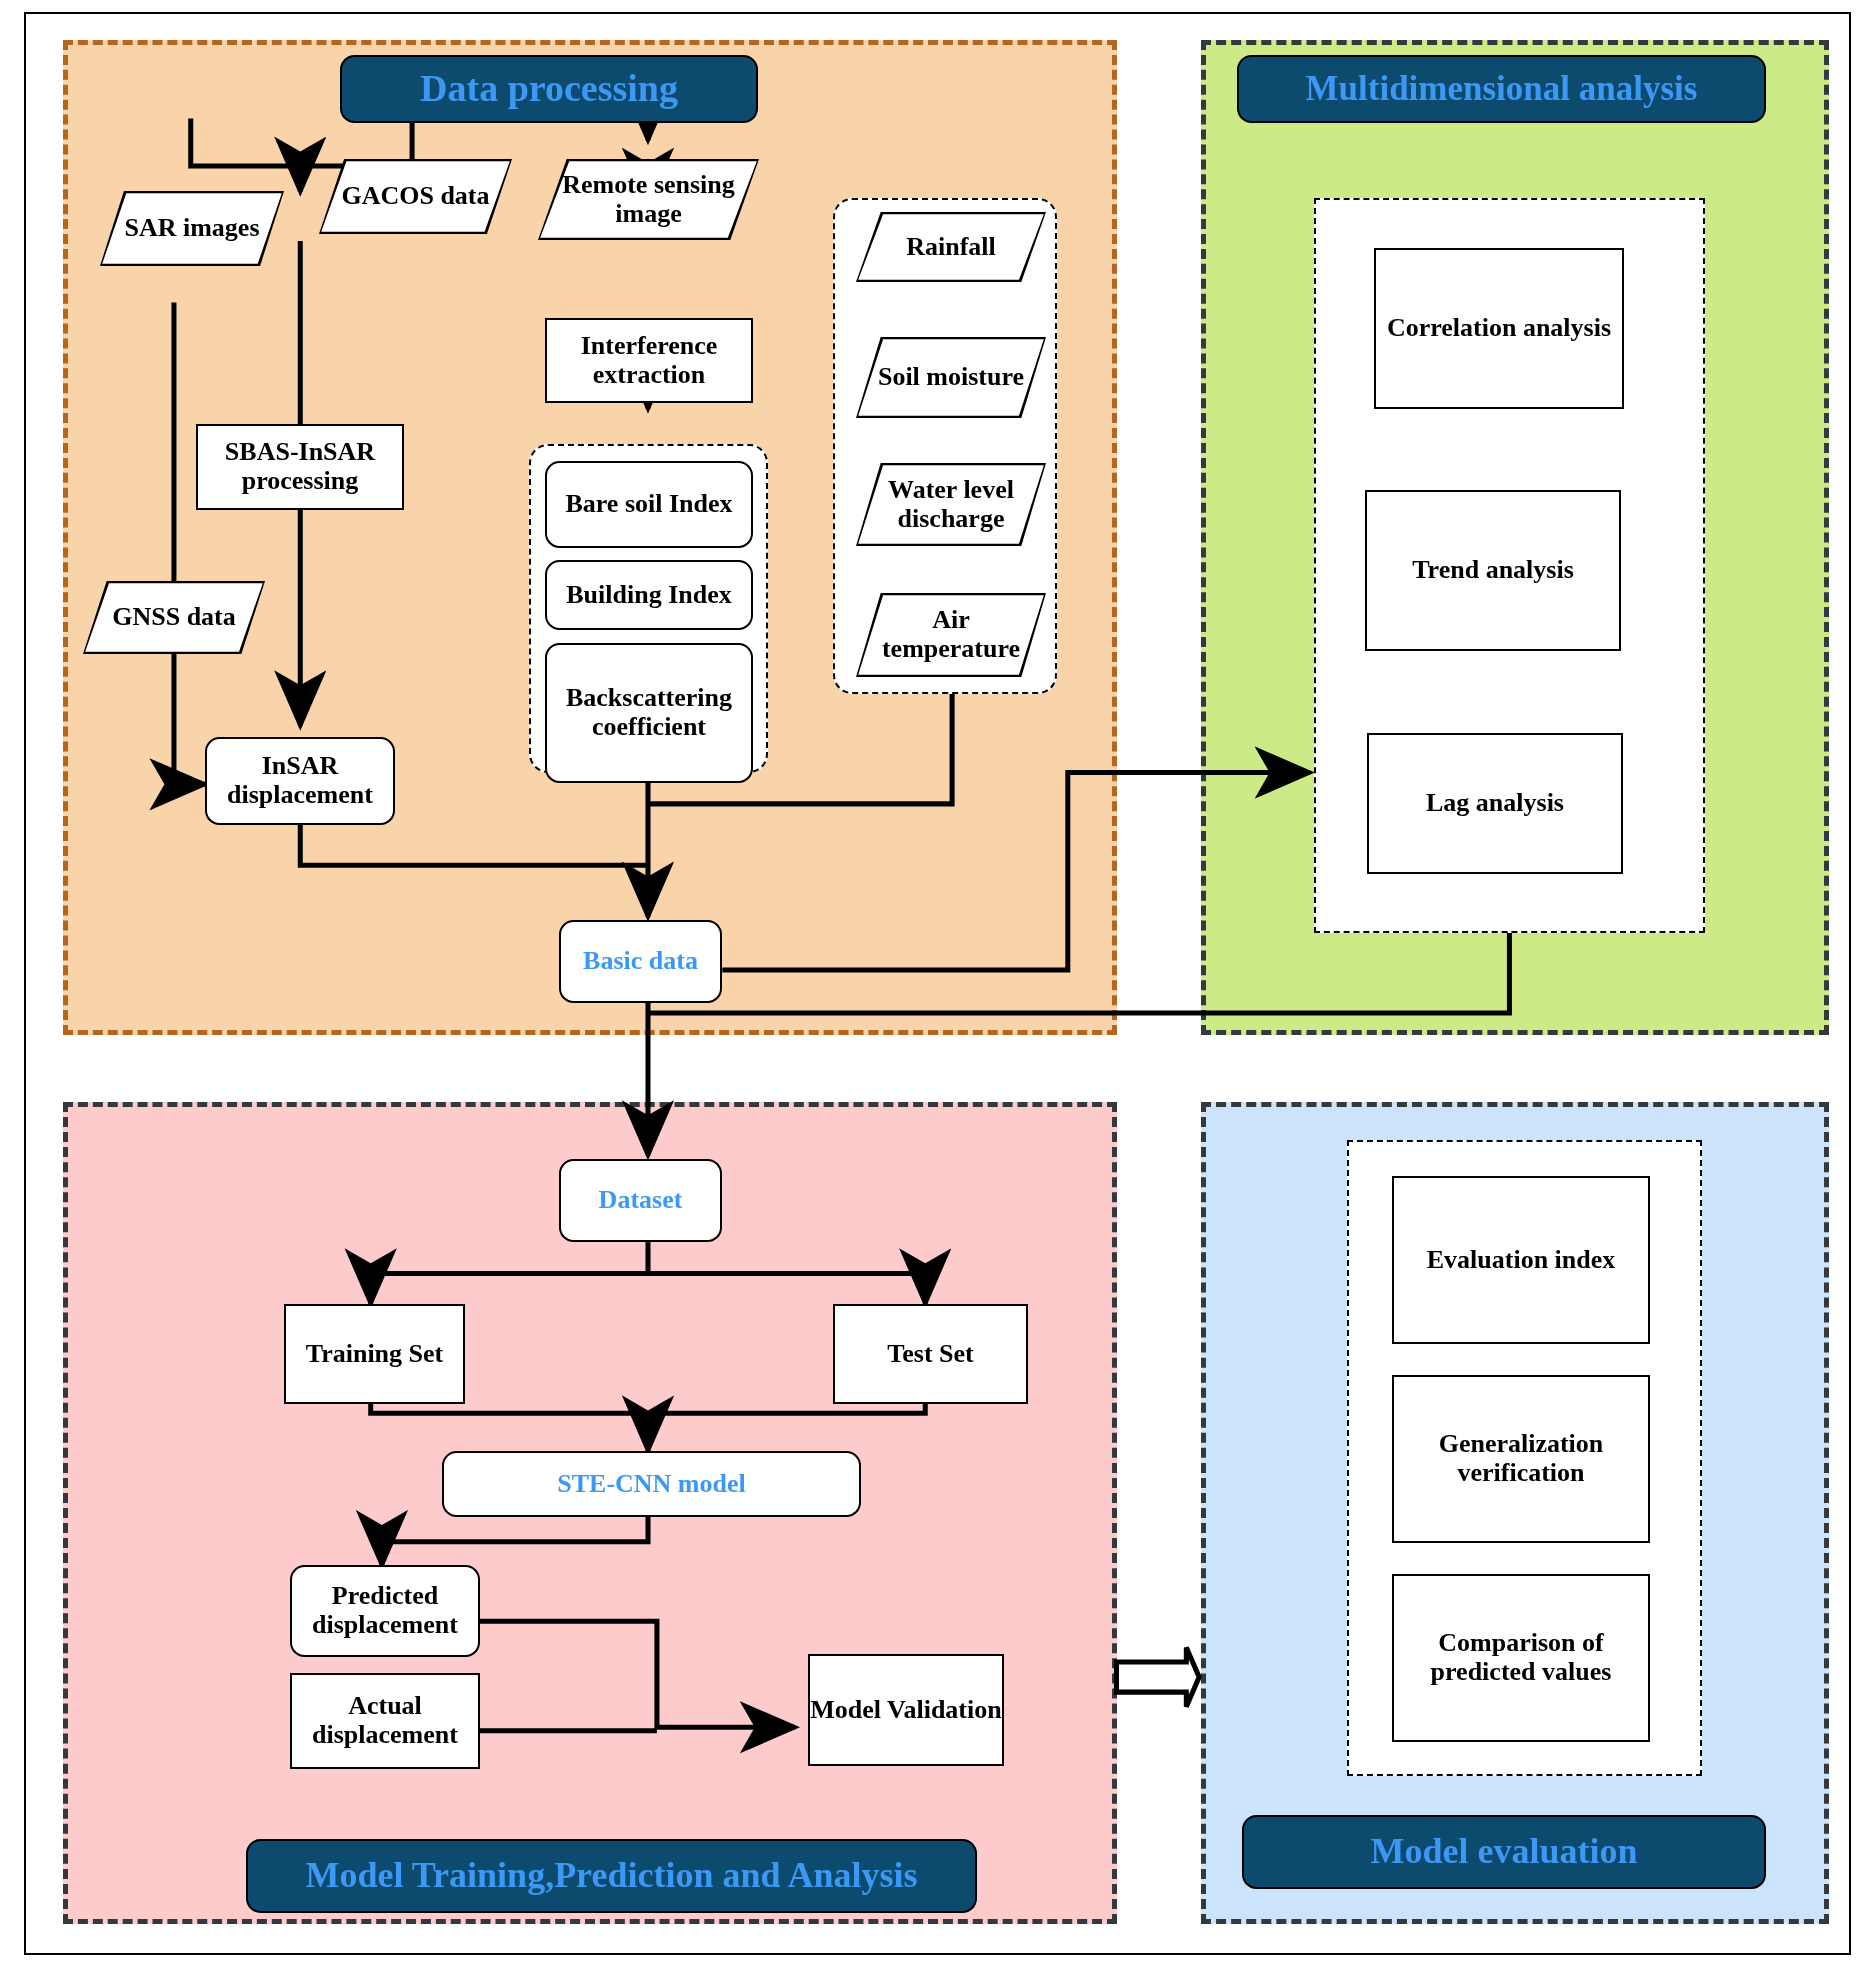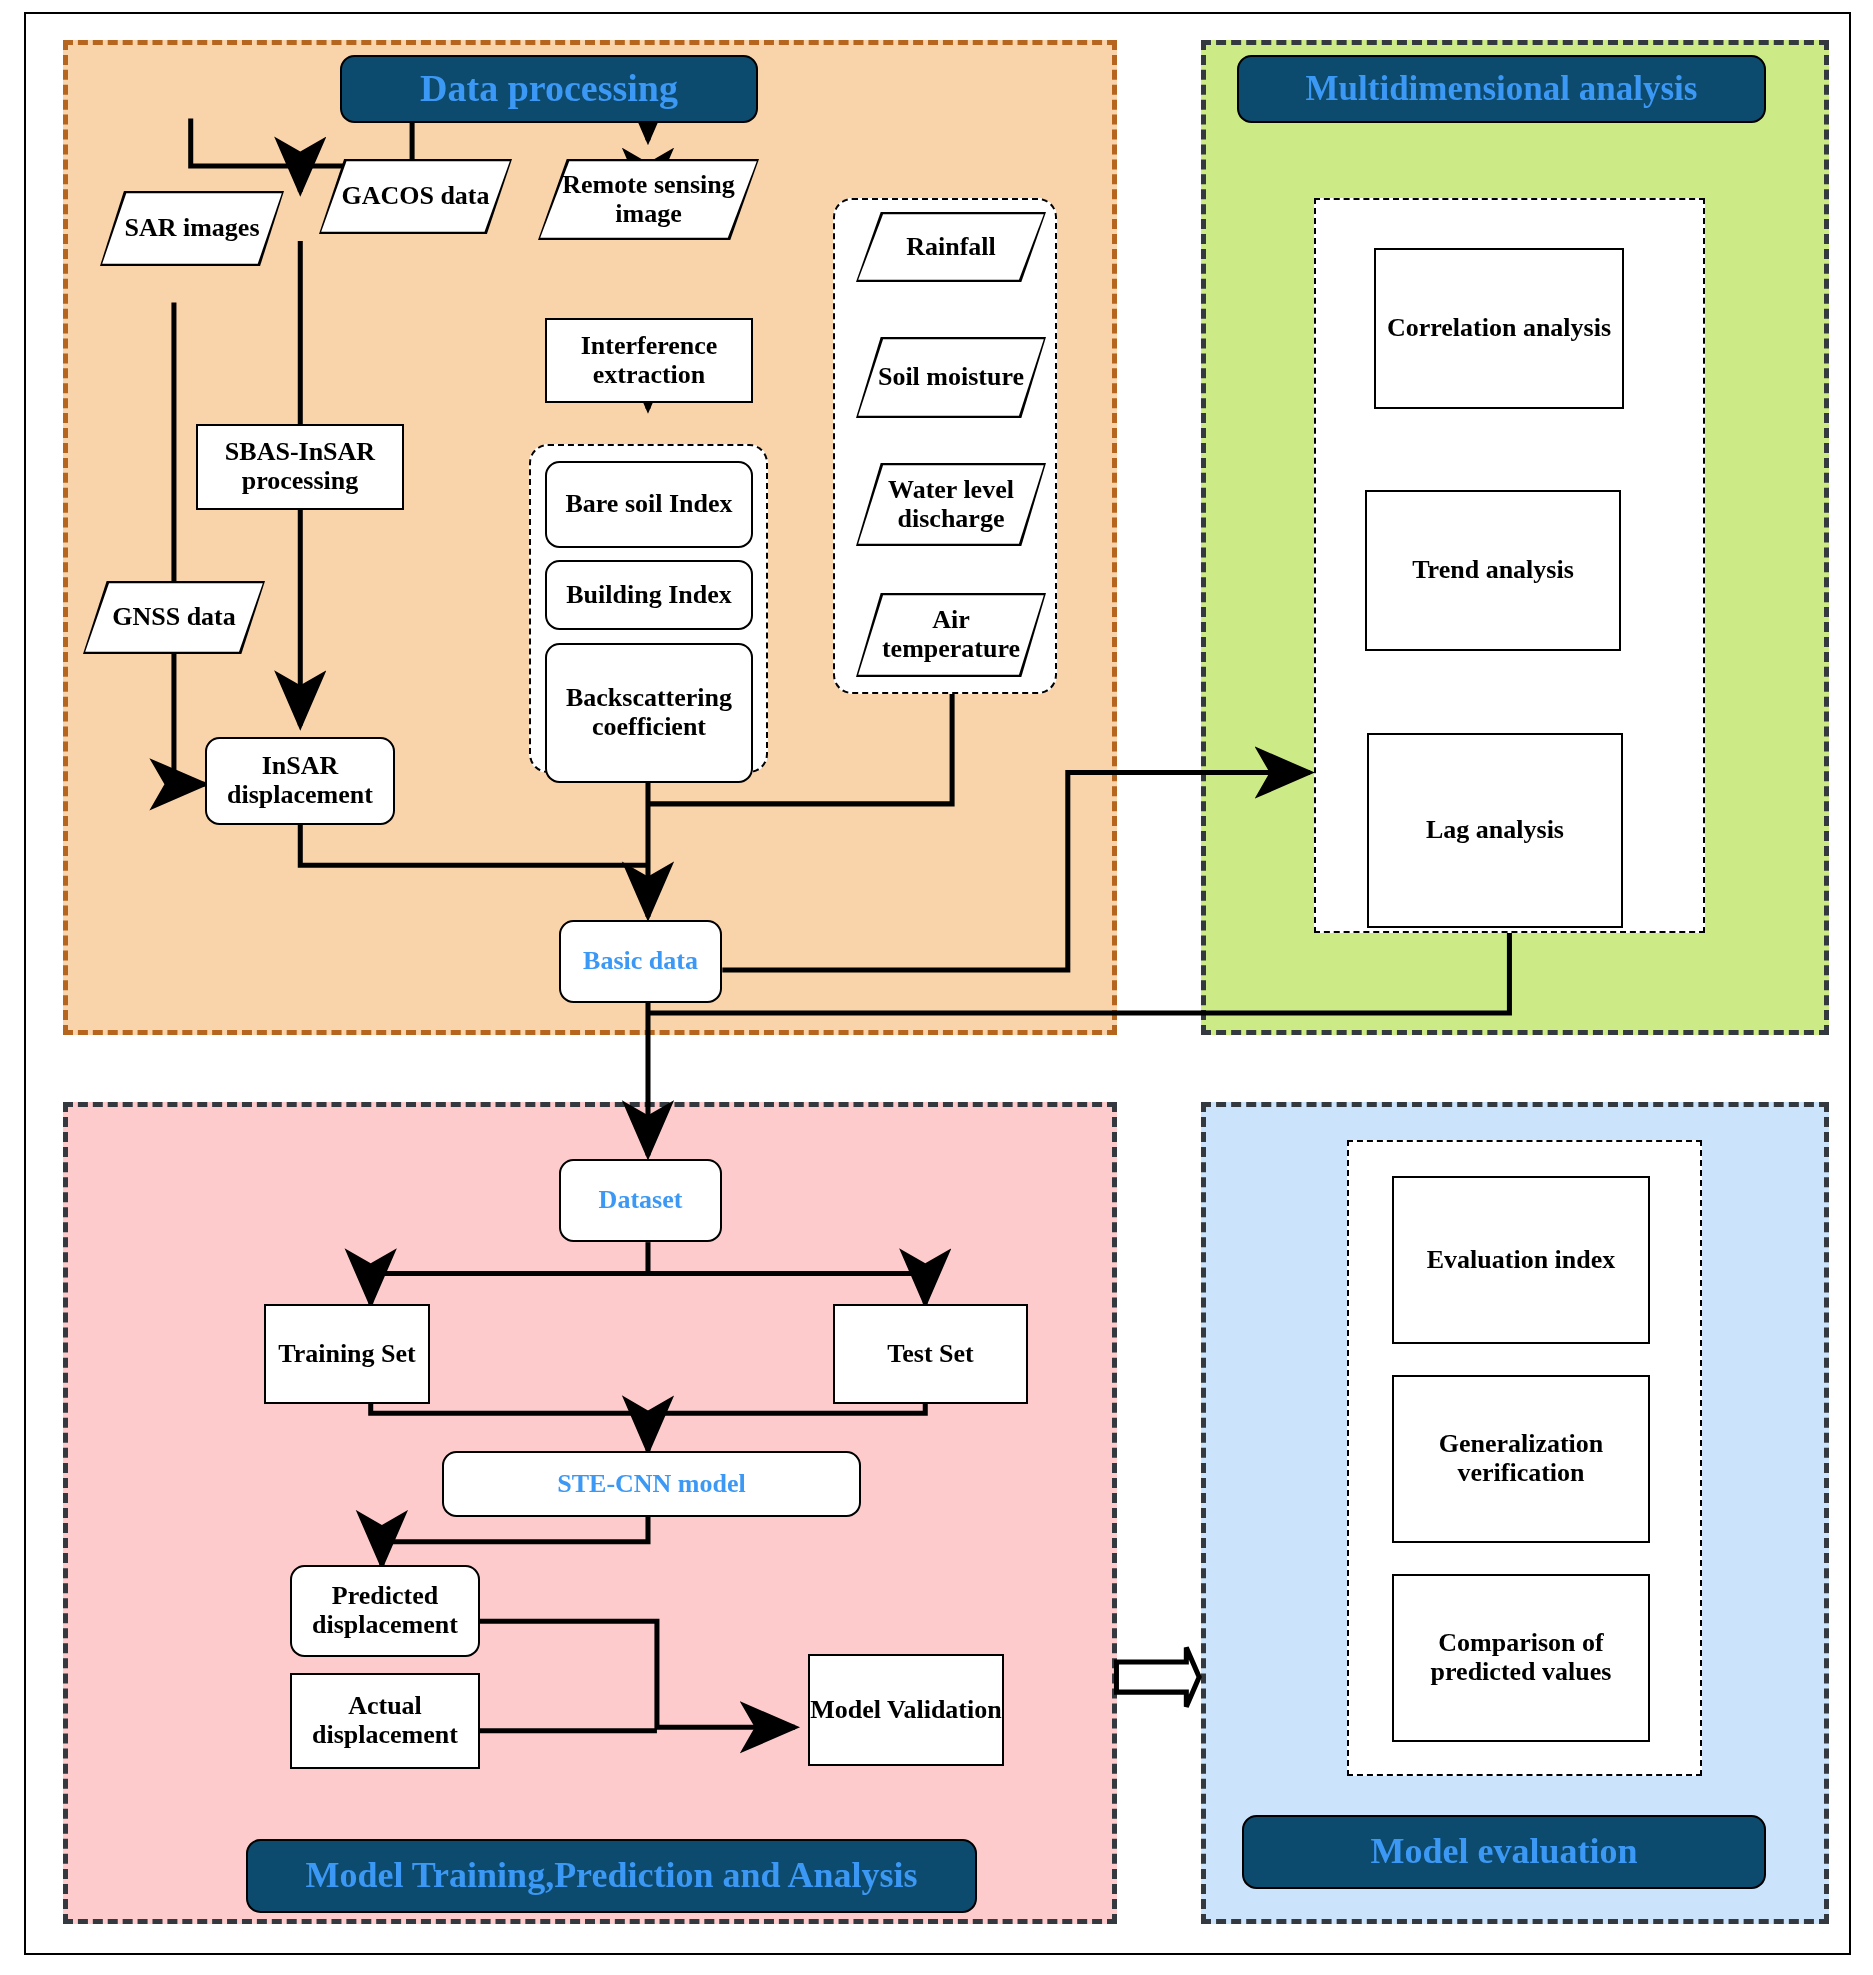--- a/index.html
+++ b/index.html
@@ -205,29 +205,29 @@
   <div class="dashgroup sq" style="left:1314px;top:198px;width:391px;height:735px;border-radius:0;"></div>
 
   <div class="node rect-thin" style="left:1374px;top:248px;width:250px;height:161px;font-size:26px;">
     <span>Correlation analysis</span>
   </div>
 
   <div class="node rect-thin" style="left:1365px;top:490px;width:256px;height:161px;font-size:26px;">
     <span>Trend analysis</span>
   </div>
 
-  <div class="node rect-thin" style="left:1367px;top:733px;width:256px;height:195px;font-size:26px;">
+  <div class="node rect-thin" style="left:1367px;top:733px;width:256px;height:141px;font-size:26px;">
     <span>Lag analysis</span>
   </div>
 
   <div class="node round" style="left:559px;top:1159px;width:163px;height:83px;font-size:26px;">
     <span class="blue-text">Dataset</span>
   </div>
 
-  <div class="node rect" style="left:264px;top:1304px;width:166px;height:100px;font-size:26px;">
+  <div class="node rect" style="left:284px;top:1304px;width:181px;height:100px;font-size:26px;">
     <span>Training Set</span>
   </div>
 
   <div class="node rect" style="left:833px;top:1304px;width:195px;height:100px;font-size:26px;">
     <span>Test Set</span>
   </div>
 
   <div class="node round" style="left:442px;top:1451px;width:419px;height:66px;font-size:26px;">
     <span class="blue-text">STE-CNN model</span>
   </div>

